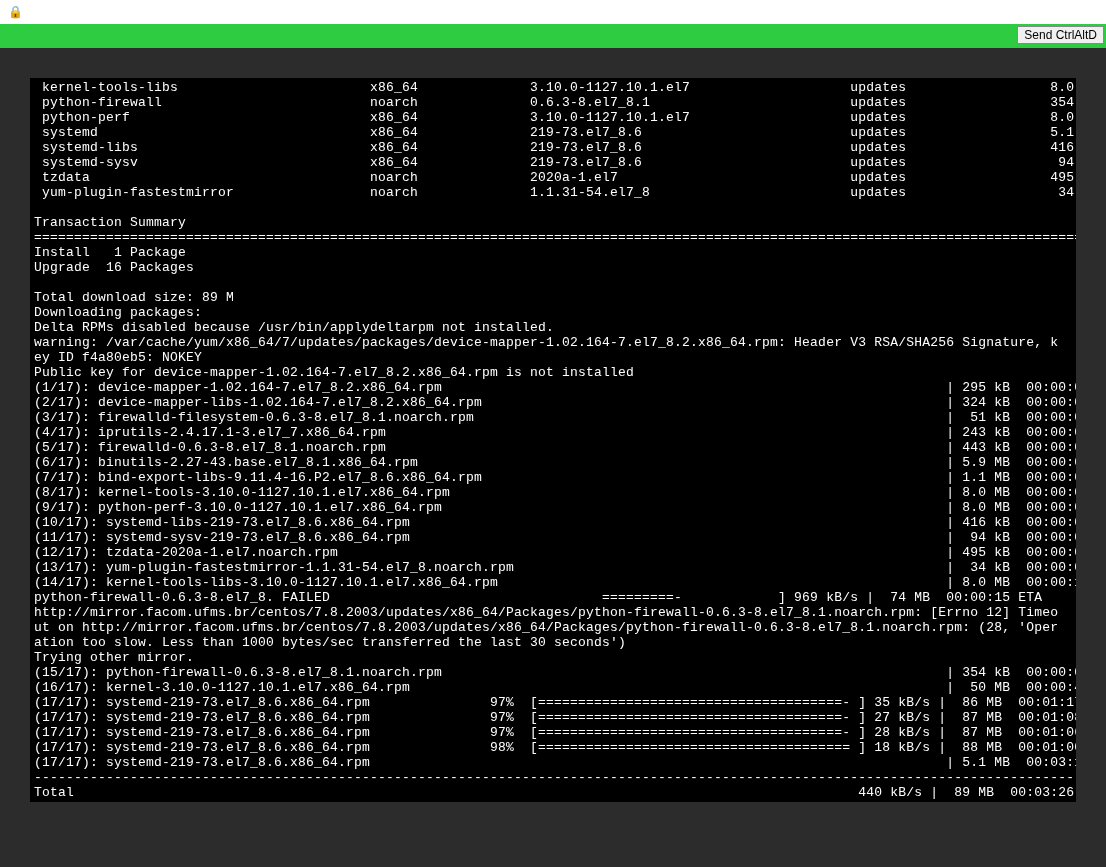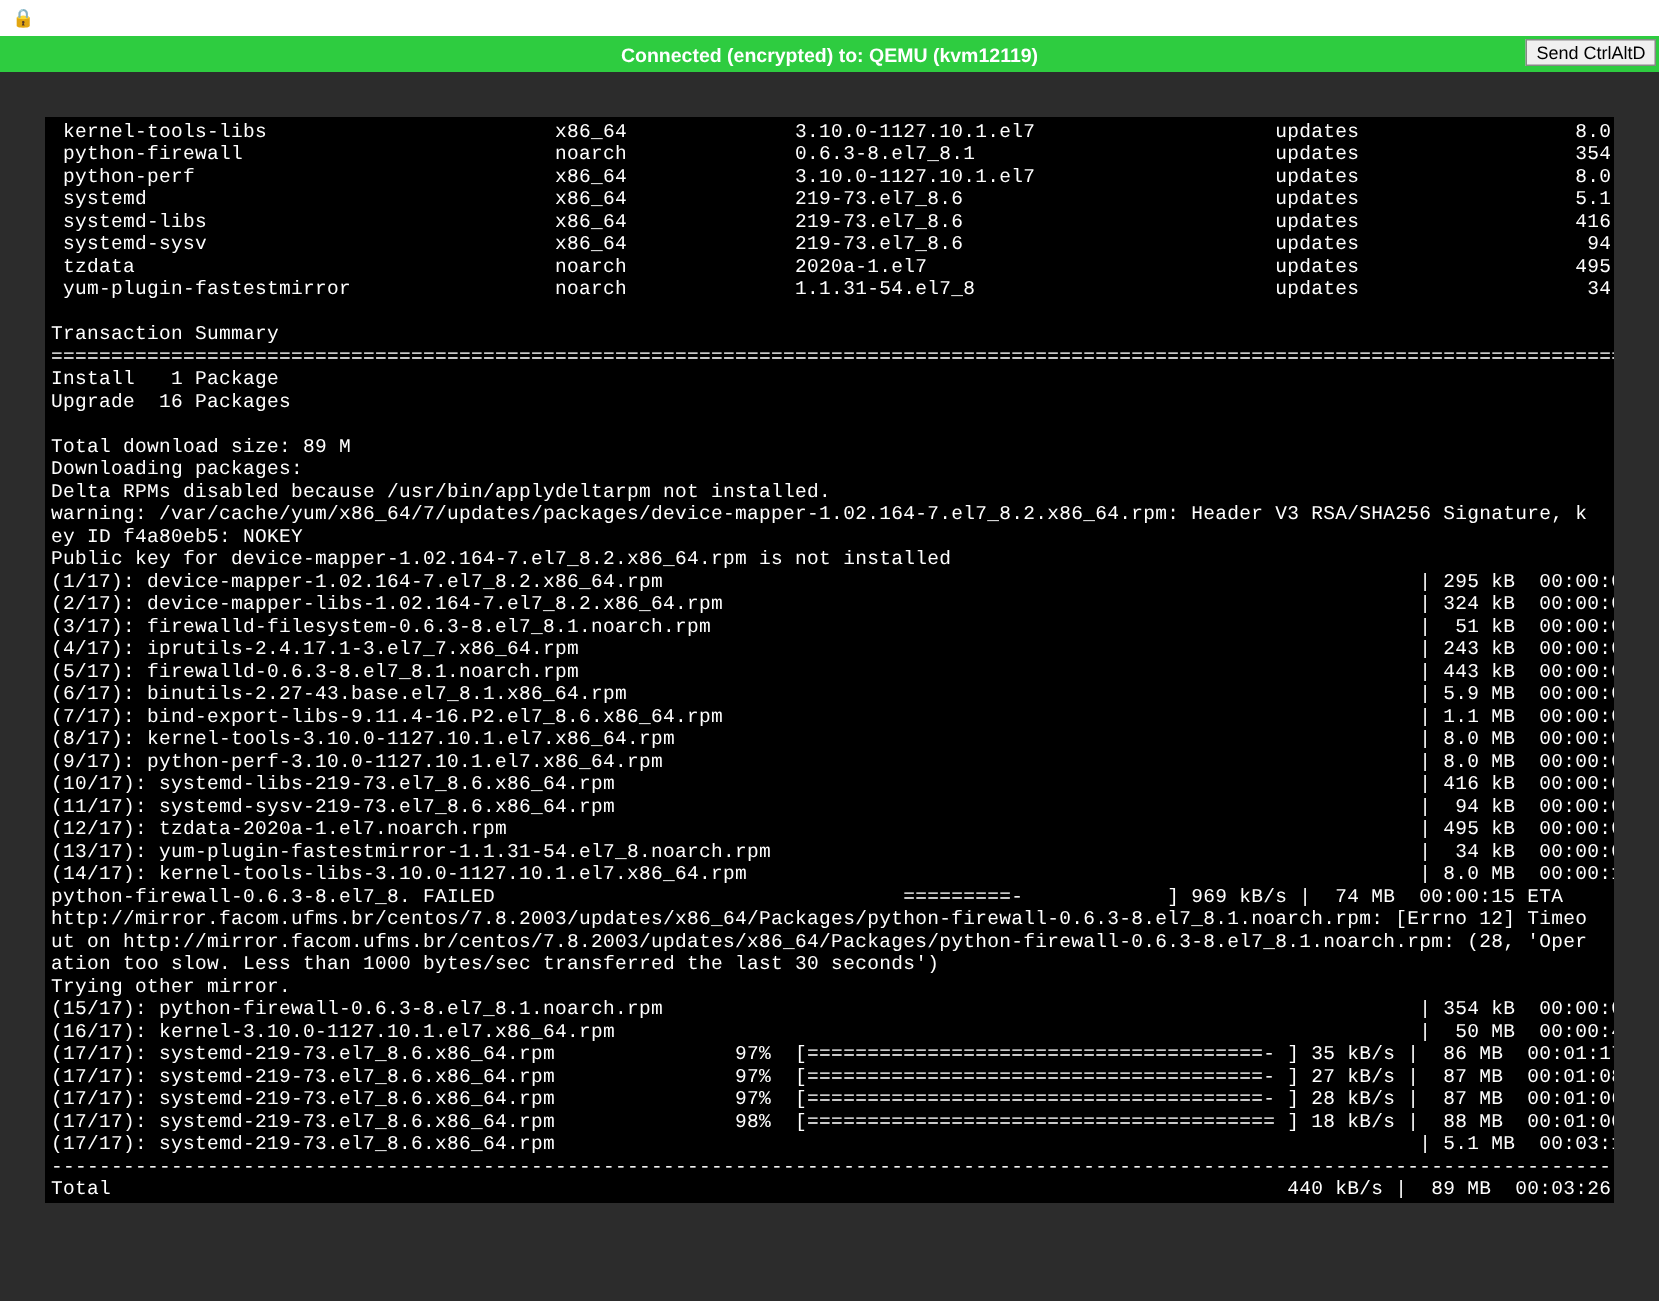--- a/index.html
+++ b/index.html
@@ -63,21 +63,20 @@
 }
 </style>
 </head>
 <body>
 
 <div class="url-bar">
   <span class="lock-icon">🔒</span>
 </div>
 
 <div class="status-bar">
-  <span>Connected (encrypted) to: QEMU (kvm12119)</span>
   <button class="send-btn">Send CtrlAltD</button>
 </div>
 
 <div class="terminal-container">
   <div class="terminal" id="terminal"> kernel-tools-libs                        x86_64              3.10.0-1127.10.1.el7                    updates                  8.0 M
  python-firewall                          noarch              0.6.3-8.el7_8.1                         updates                  354 k
  python-perf                              x86_64              3.10.0-1127.10.1.el7                    updates                  8.0 M
  systemd                                  x86_64              219-73.el7_8.6                          updates                  5.1 M
  systemd-libs                             x86_64              219-73.el7_8.6                          updates                  416 k
  systemd-sysv                             x86_64              219-73.el7_8.6                          updates                   94 k

